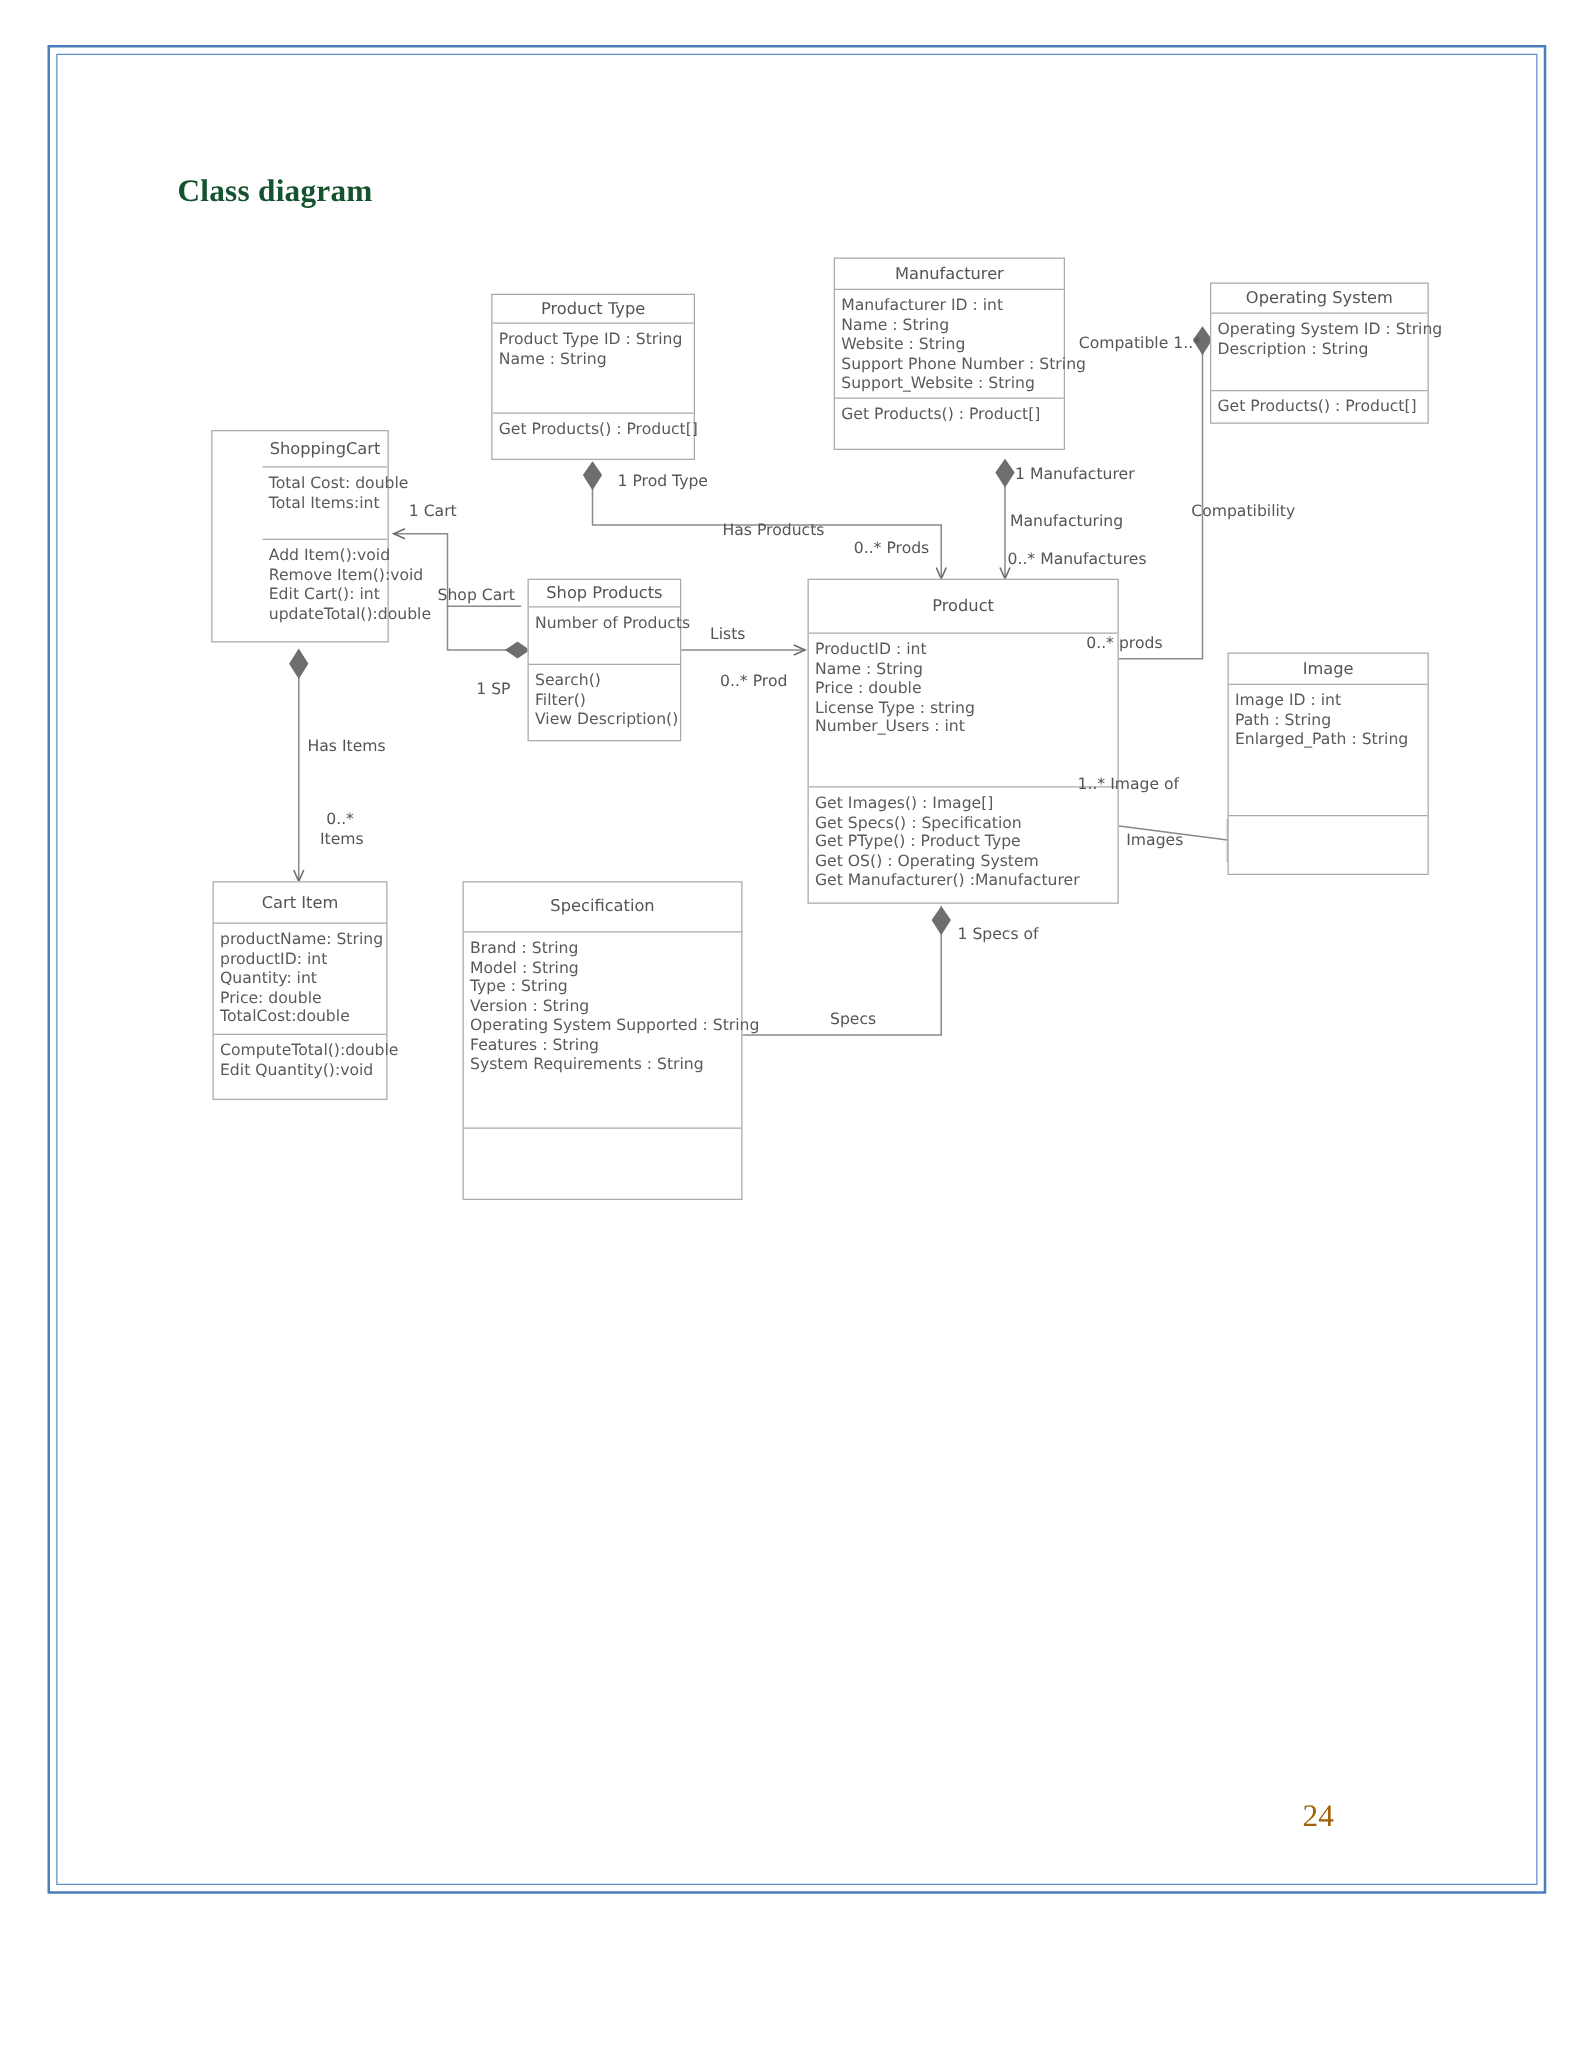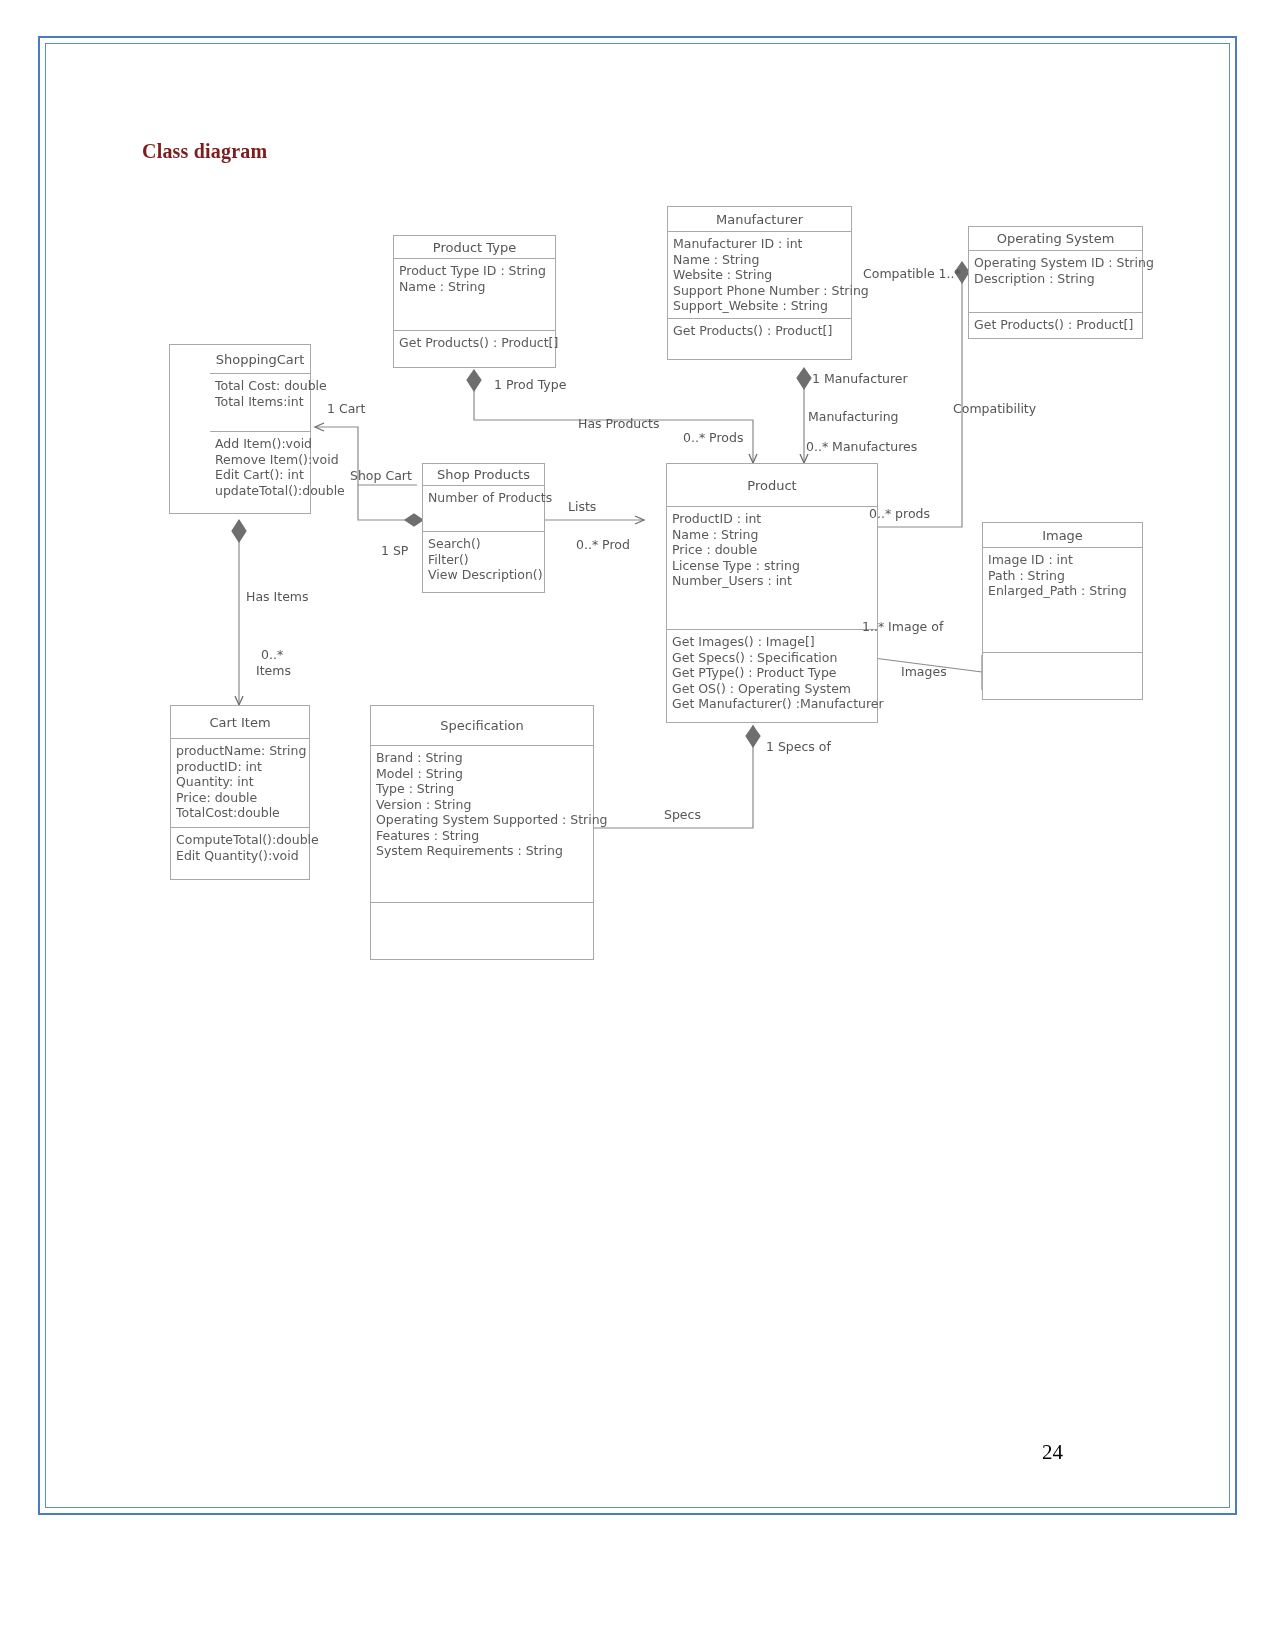--- a/index.html
+++ b/index.html
@@ -34,33 +34,33 @@
     bottom: 5px;
     border: 1px solid #5b8fc9;
     box-sizing: border-box;
   }
 
   #doc-title {
     position: absolute;
     left: 142px;
     top: 140px;
     font-family: "Liberation Serif", serif;
-    font-size: 20px;
+    font-size: 25px;
     font-weight: bold;
-    color: #7f1d1d;
+    color: #14532d;
     letter-spacing: 0.2px;
   }
 
   #page-number {
     position: absolute;
     left: 1042px;
     top: 1440px;
     font-family: "Liberation Serif", serif;
-    font-size: 21px;
-    color: #000000;
+    font-size: 25px;
+    color: #a16207;
   }
 
   
   #diagram {
     position: absolute;
     left: 0;
     top: 0;
     width: 1275px;
     height: 1651px;
   }
@@ -224,21 +224,21 @@
     <div class="uml-attrs" style="height:46px;">
       <div>Number of Products</div>
     </div>
     <div class="uml-ops" style="height:62px;">
       <div>Search()</div>
       <div>Filter()</div>
       <div>View Description()</div>
     </div>
   </div>
 
-  <div class="umlbox" id="cls-product" style="left:666px; top:463px; width:212px; height:260px;">
+  <div class="umlbox" id="cls-product" style="left:646px; top:463px; width:249px; height:260px;">
     <div class="uml-name" style="height:43px;">Product</div>
     <div class="uml-attrs" style="height:123px;">
       <div>ProductID : int</div>
       <div>Name : String</div>
       <div>Price : double</div>
       <div>License Type : string</div>
       <div>Number_Users : int</div>
     </div>
     <div class="uml-ops" style="height:93px;">
       <div>Get Images() : Image[]</div>

